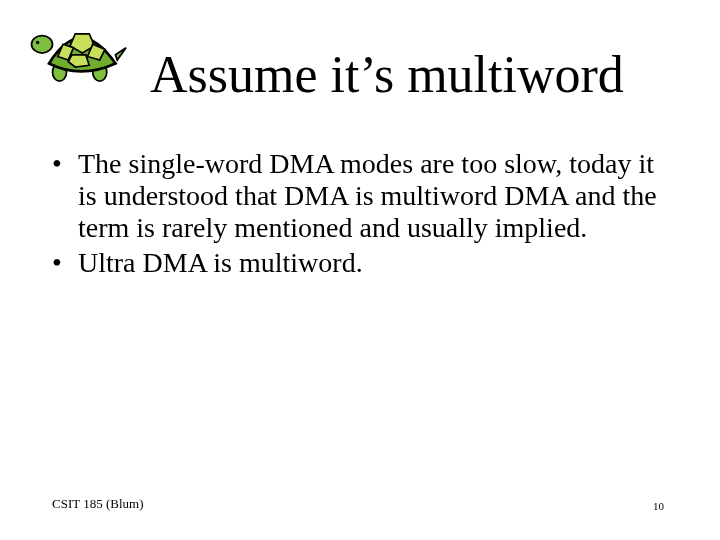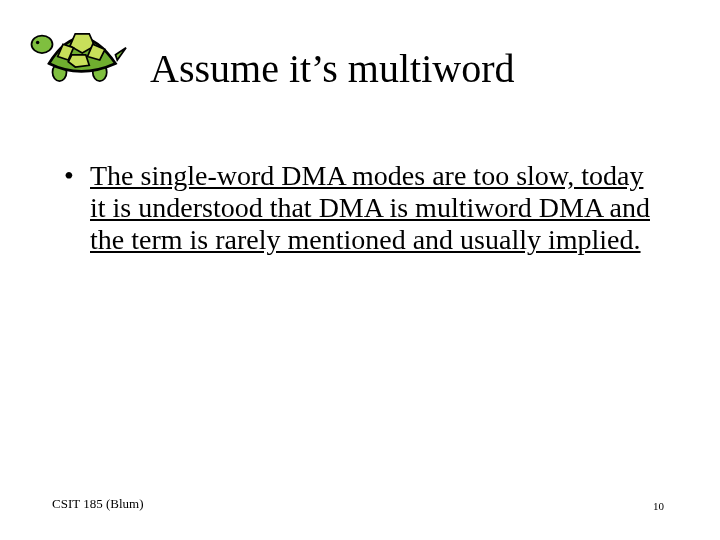--- a/index.html
+++ b/index.html
@@ -23,36 +23,35 @@
     top: 18px;
     left: 22px;
     width: 110px;
     height: 70px;
   }
   .title {
     position: absolute;
     top: 48px;
     left: 150px;
     width: 540px;
-    font-size: 40px;
+    font-size: 52px;
     line-height: 1.05;
   }
   .body {
     position: absolute;
     top: 148px;
     left: 52px;
     width: 616px;
     font-size: 28px;
     line-height: 1.15;
   }
   .body ul {
-    margin: 12px;
+    margin: 0;
     padding: 0;
     list-style: none;
-    text-decoration: underline;
   }
   .body li {
     position: relative;
     padding-left: 26px;
     margin-bottom: 2px;
   }
   .body li::before {
     content: "•";
     position: absolute;
     left: 0;
@@ -95,19 +94,20 @@
       <polygon points="78,30 92,36 86,48 72,44" fill="#c8df5a" stroke="#000" stroke-width="2"></polygon>
       <polygon points="54,42 70,42 74,54 58,56 50,50" fill="#c8df5a" stroke="#000" stroke-width="2"></polygon>
     </svg>
   </div>
 
   <div class="title">Assume it’s multiword</div>
 
   <div class="body">
     <ul>
       <li>The single-word DMA modes are too slow, today it is understood that DMA is multiword DMA and the term is rarely mentioned and usually implied.</li>
+      <li>Ultra DMA is multiword.</li>
     </ul>
   </div>
 
   <div class="footer-left">CSIT 185 (Blum)</div>
   <div class="footer-right">10</div>
 
 </div>
 
 </body></html>

